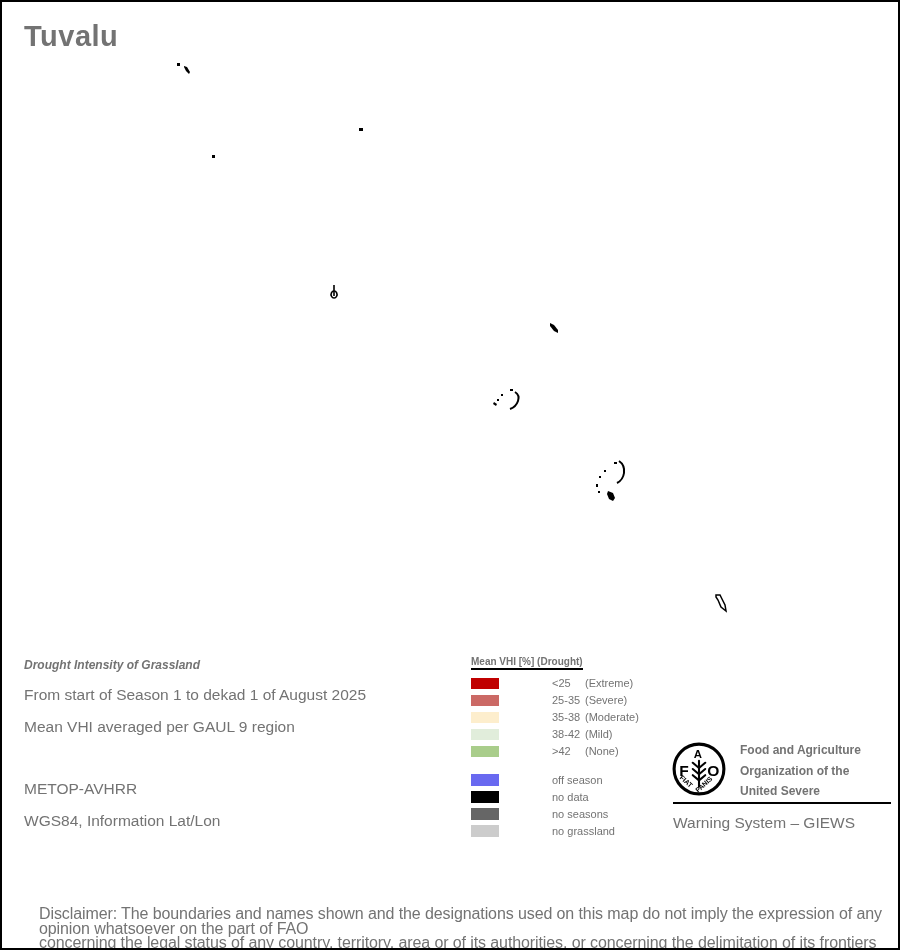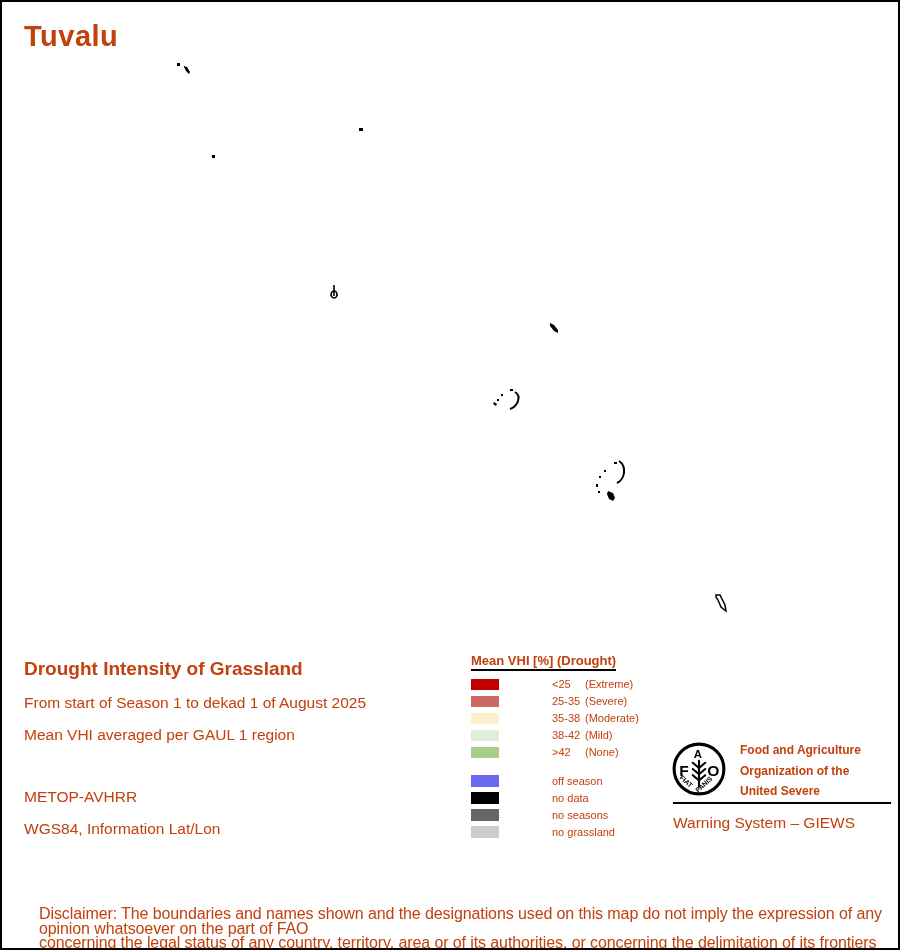--- a/index.html
+++ b/index.html
@@ -3,40 +3,40 @@
 <meta charset="utf-8">
 <style>
   html, body { margin: 0; padding: 0; background: #fff; }
   .frame {
     position: relative;
     width: 900px; height: 950px;
     box-sizing: border-box;
     border: 2px solid #000;
     background: #ffffff;
     font-family: "Liberation Sans", sans-serif;
-    color: #c2410c;
+    color: #737373;
     overflow: hidden;
   }
   .map-title {
     position: absolute; left: 22px; top: 18px;
     font-size: 29px; font-weight: bold; letter-spacing: 0.5px;
   }
   .islands-svg { position: absolute; left: 0; top: 0; }
 
   
   .info-block { position: absolute; left: 22px; top: 656px; width: 430px; }
-  .info-heading { font-size: 19px; font-weight: bold; margin: 0 0 14px 0; }
+  .info-heading { font-size: 12px; font-weight: bold; margin: 0 0 14px 0; font-style: italic; }
   .info-line { font-size: 15.5px; margin: 0 0 14px 0; }
   .info-gap { height: 30px; }
 
   
   .legend { position: absolute; left: 469px; top: 649px; width: 210px; }
   .legend-title {
     display: inline-block;
-    font-size: 13px; font-weight: bold;
+    font-size: 10px; font-weight: bold;
     border-bottom: 2px solid #000; padding-bottom: 1px;
     margin-bottom: 8px;
   }
   .legend-row { display: flex; align-items: center; margin-bottom: 6px; height: 11px; }
   .legend-swatch { width: 28px; height: 11px; margin-right: 13px; flex: 0 0 auto; }
   .legend-label { font-size: 11px; line-height: 11px; white-space: nowrap; margin-left: 40px; }
   .legend-val { display: inline-block; min-width: 33px; }
   .legend-group2 { margin-top: 17px; }
   .legend-group2 .legend-row { height: 12px; margin-bottom: 5px; }
   .legend-group2 .legend-swatch { height: 12px; }
@@ -79,21 +79,21 @@
       <path d="M597 474h2v2h-2z" fill="#000000" stroke="none"></path>
       <path d="M594 482h2v3h-2z" fill="#000000" stroke="none"></path>
       <path d="M596 489h2v2h-2z" fill="#000000" stroke="none"></path>
       <path d="M606 489l5 2 2 5-2 3-4-2-2-5z" fill="#000000" stroke="none"></path>
       <path d="M714 593h4l2 4 3 6 1 6-5-4-3-7-2-3z" fill="#ffffff" stroke="#000000" stroke-width="1.5"></path>
     </svg>
 
   <div class="info-block">
     <p class="info-heading">Drought Intensity of Grassland</p>
     <p class="info-line">From start of Season 1 to dekad 1 of August 2025</p>
-    <p class="info-line">Mean VHI averaged per GAUL 1 region</p>
+    <p class="info-line">Mean VHI averaged per GAUL 9 region</p>
     <div class="info-gap"></div>
     <p class="info-line">METOP-AVHRR</p>
     <p class="info-line">WGS84, Information Lat/Lon</p>
   </div>
 
   <div class="legend">
     <span class="legend-title">Mean VHI [%] (Drought)</span>
 
     <div>
       <div class="legend-row">

